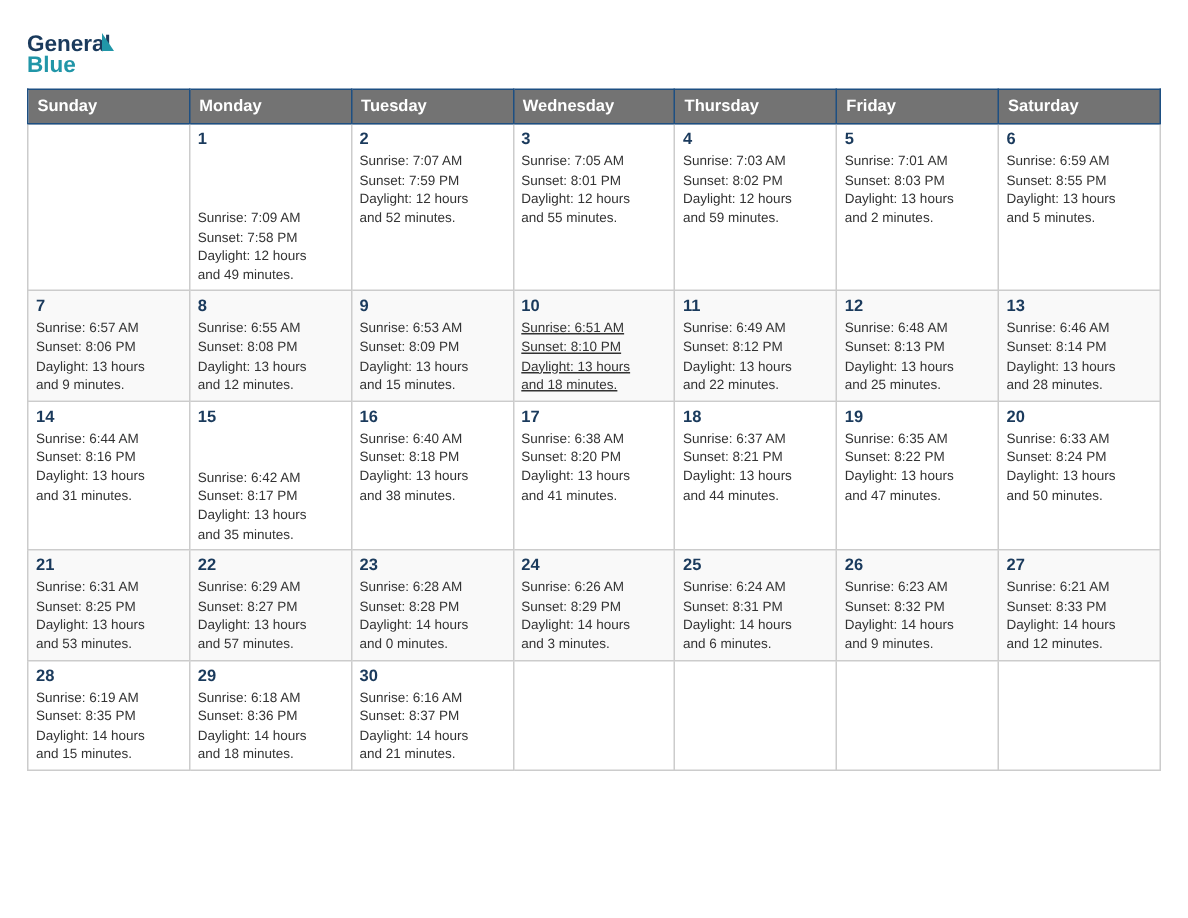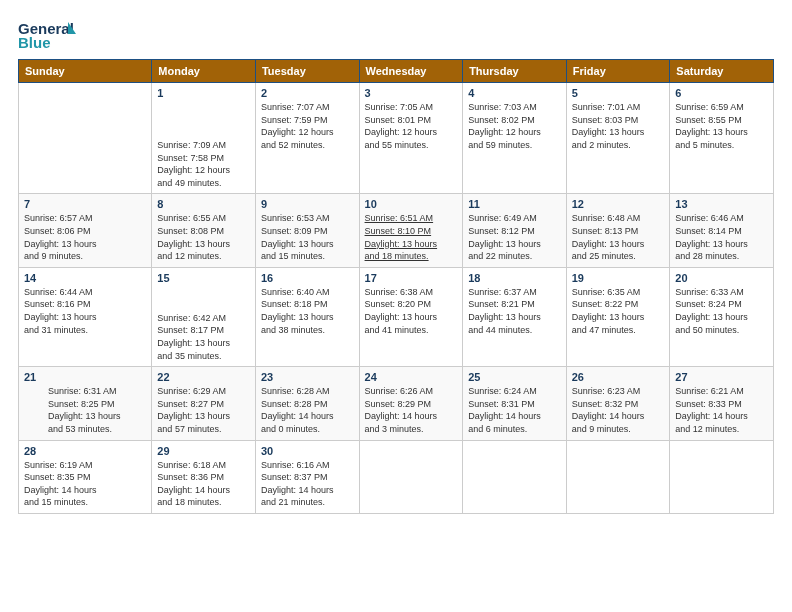--- a/index.html
+++ b/index.html
@@ -37,21 +37,21 @@
     .subtitle {
       font-size: 14px;
       color: #444;
     }
     table {
       width: 100%;
       border-collapse: collapse;
       font-size: 10px;
     }
     thead tr th {
-      background-color: #a16207;
+      background-color: #737373;
       color: #fff;
       font-size: 11px;
       font-weight: bold;
       padding: 5px 6px;
       text-align: left;
       border: 1px solid #1d4f82;
       margin-left: 11px;
     }
     tbody tr td {
       border: 1px solid #ccc;
@@ -256,21 +256,21 @@
             <span class="day-num">20</span>
             <div class="day-info" style="white-space: pre-line;">Sunrise: 6:33 AM
 Sunset: 8:24 PM
 Daylight: 13 hours
 and 50 minutes.</div>
           </td>
         </tr>
         <tr>
           <td>
             <span class="day-num">21</span>
-            <div class="day-info" style="white-space: pre-line; margin-left: 24px;">Sunrise: 6:31 AM
+            <div class="day-info" style="white-space: pre-line;">Sunrise: 6:31 AM
 Sunset: 8:25 PM
 Daylight: 13 hours
 and 53 minutes.</div>
           </td>
           <td>
             <span class="day-num">22</span>
             <div class="day-info" style="white-space: pre-line;">Sunrise: 6:29 AM
 Sunset: 8:27 PM
 Daylight: 13 hours
 and 57 minutes.</div>

